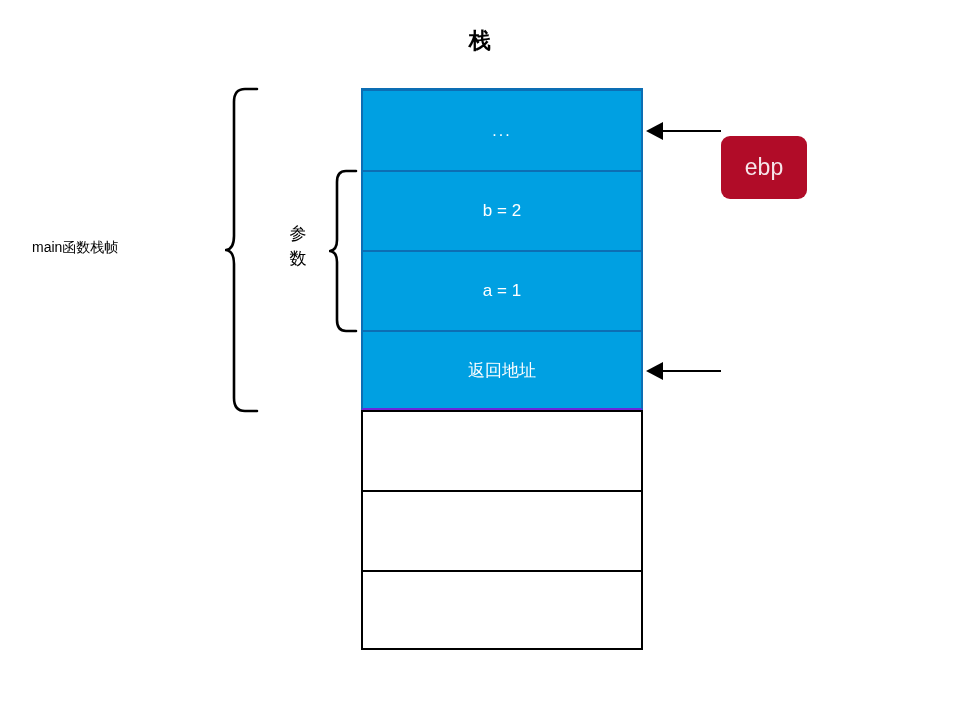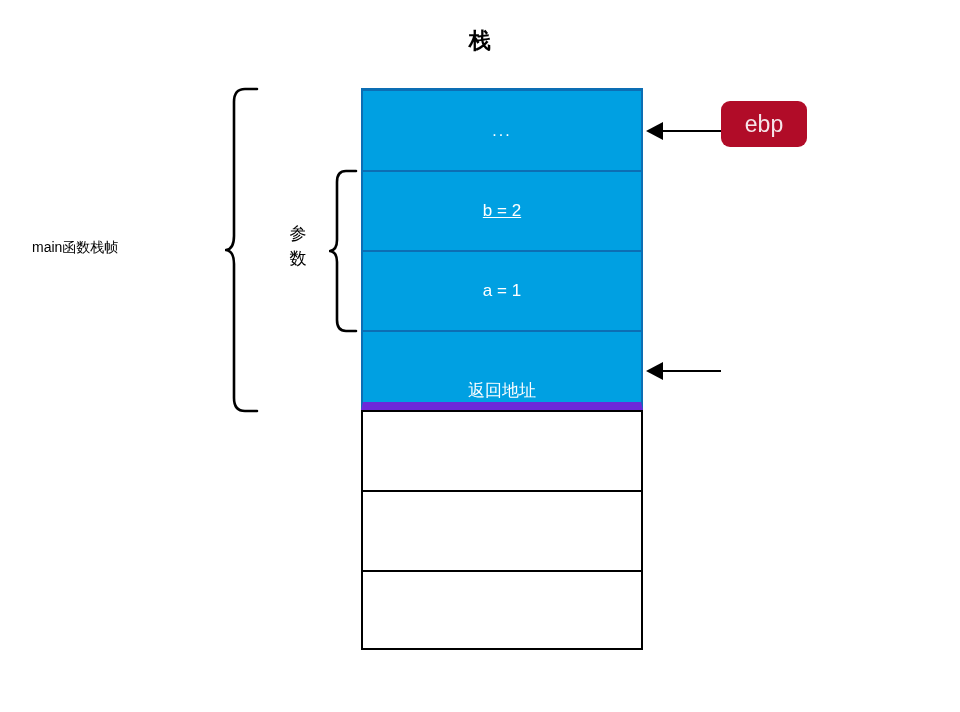--- a/index.html
+++ b/index.html
@@ -55,22 +55,21 @@
     background: #00A0E2;
     color: #ffffff;
     border-top: 2px solid #0C6EB4;
     border-left: 2px solid #0C6EB4;
     border-right: 2px solid #0C6EB4;
   }
   .stack-cell.filled.first {
     border-top: 3px solid #0C6EB4;
   }
   .stack-cell.filled.last {
-    border-bottom: 8px solid #6d28d9;
-    align-items: flex-end;
+    border-bottom: 2px solid #6d28d9;
   }
 
   .stack-cell.empty {
     background: #ffffff;
     color: #000000;
     border: 2.5px solid #000000;
     border-bottom-width: 0;
   }
   .stack-cell.empty.bottom {
     border-bottom-width: 2.5px;
@@ -78,27 +77,28 @@
 
   .cell-ellipsis {
     letter-spacing: 2px;
     font-size: 16px;
   }
 
   
   .reg-badge {
     position: absolute;
     width: 86px;
-    height: 46px;
+    height: 63px;
     border-radius: 9px;
     display: flex;
     align-items: center;
     justify-content: center;
     font-size: 23px;
     line-height: 1;
+    margin-top: 35px;
   }
   .reg-arrow {
     position: absolute;
     height: 2px;
     background: #000000;
   }
   .reg-arrow-head {
     position: absolute;
     width: 0;
     height: 0;
@@ -135,21 +135,21 @@
 <div id="canvas">
 
   <div class="diagram-title">栈</div>
 
   <div class="stack-column">
 
     <div class="stack-cell filled first" style="top:0px; height:82px;">
       <span class="cell-ellipsis">...</span>
     </div>
 
-    <div class="stack-cell filled" style="top:82px; height:80px;text-decoration:underline;">
+    <div class="stack-cell filled" style="top:82px; height:80px;">
       <span>b = 2</span>
     </div>
 
     <div class="stack-cell filled" style="top:162px; height:80px;justify-content:center;">
       <span>a = 1</span>
     </div>
 
     <div class="stack-cell filled last" style="top:242px; height:80px;">
       <span>返回地址</span>
     </div>

